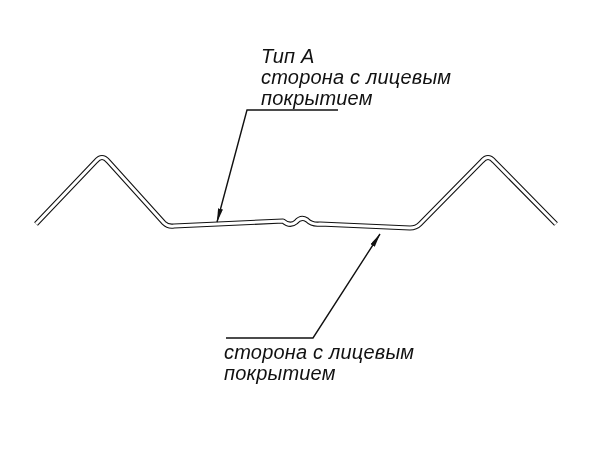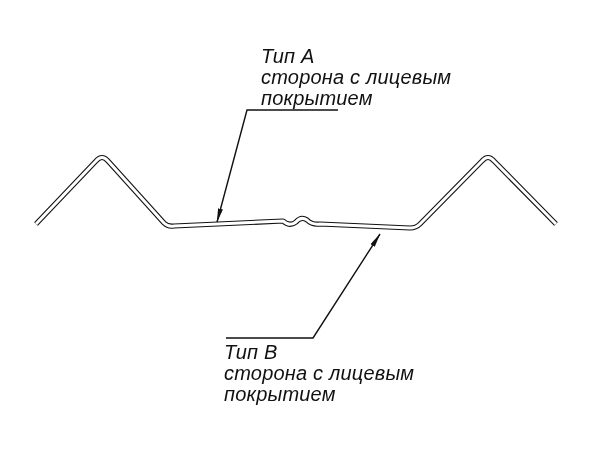--- a/index.html
+++ b/index.html
@@ -85,18 +85,17 @@
     <path d="M 226 338 L 313 338 L 380 234" fill="none" stroke="#111111" stroke-width="1.4" marker-end="url(#arrow)"></path>
   </svg>
 
   <div class="callout" style="left:261px; top:46px;">
     <div>Тип А</div>
     <div>сторона с лицевым</div>
     <div>покрытием</div>
   </div>
 
   <div class="callout" style="left:224px; top:342px;">
-    <div>Тип В</div>
     <div>сторона с лицевым</div>
     <div>покрытием</div>
   </div>
 
 </div>
 
 </body></html>

